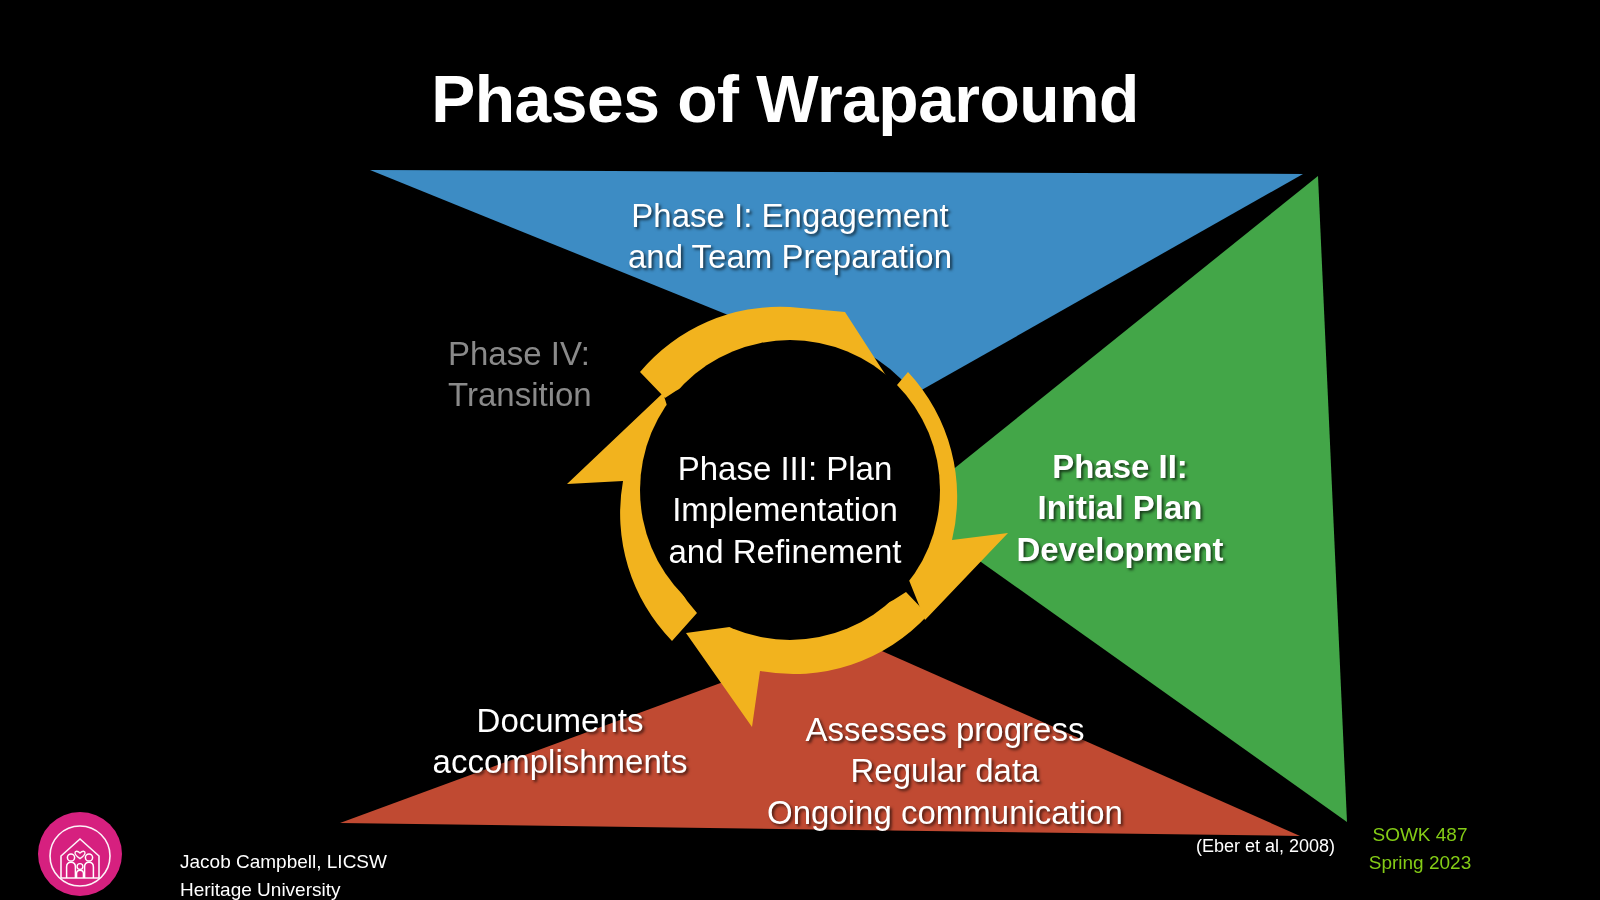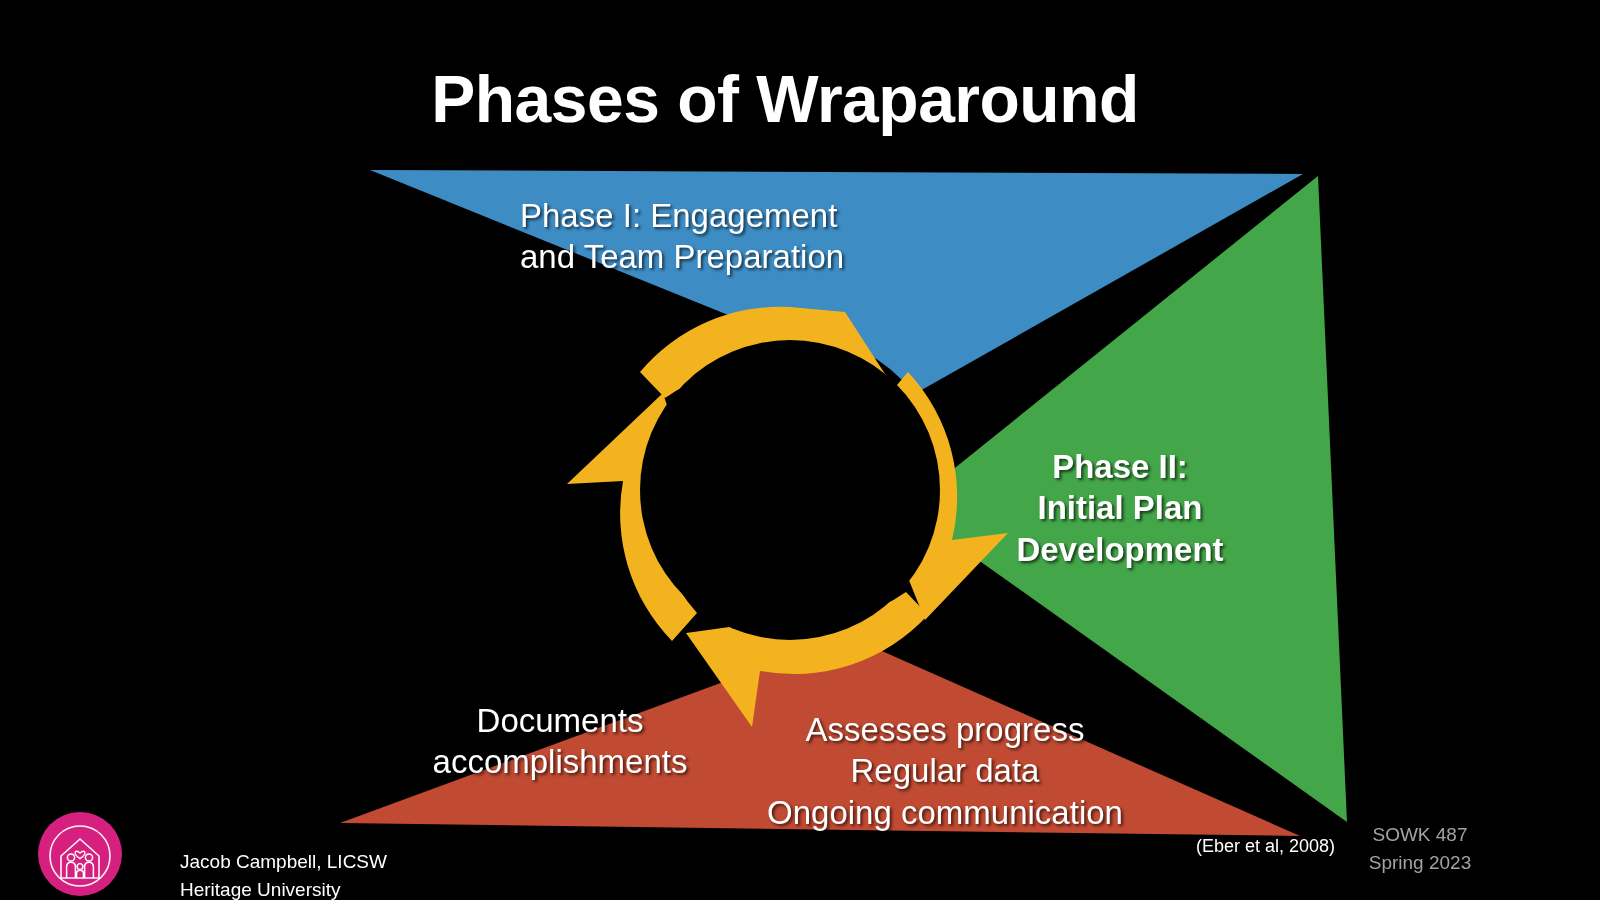--- a/index.html
+++ b/index.html
@@ -50,21 +50,21 @@
     color: #ffffff;
     font-size: 33px;
     line-height: 1.25;
     text-shadow: 2px 2px 3px rgba(0,0,0,0.65);
     white-space: pre-line;
   }
   #label-phase1 {
     left: 520px;
     top: 195px;
     width: 540px;
-    text-align: left;
+    text-align: center;
   }
   #label-phase2 {
     left: 1000px;
     top: 446px;
     width: 240px;
     text-align: center;
     font-weight: bold;
   }
   #label-phase4 {
     left: 448px;
@@ -121,21 +121,21 @@
     color: #ffffff;
     white-space: nowrap;
   }
   #footer-right {
     position: absolute;
     left: 1355px;
     top: 821px;
     width: 130px;
     font-size: 19px;
     line-height: 1.45;
-    color: #a3a3a3;
+    color: #84cc16;
     text-align: center;
     white-space: pre-line;
   }
 </style>
 </head>
 <body>
 
 <div id="slide">
 
   <div id="title">Phases of Wraparound</div>
@@ -191,21 +191,26 @@
     <circle cx="790" cy="490" r="150" fill="#000000"></circle>
   </svg>
 
   <div class="dlabel" id="label-phase1">Phase I: Engagement
 and Team Preparation</div>
 
   <div class="dlabel" id="label-phase2">Phase II:
 Initial Plan
 Development</div>
 
-
+  <div class="dlabel" id="label-phase4">Phase IV:
+Transition</div>
+
+  <div class="dlabel" id="label-phase3">Phase III: Plan
+Implementation
+and Refinement</div>
 
   <div class="dlabel" id="label-red-left">Documents
 accomplishments</div>
 
   <div class="dlabel" id="label-red-right">Assesses progress
 Regular data
 Ongoing communication</div>
 
   <svg id="logo" viewBox="0 0 84 84" xmlns="http://www.w3.org/2000/svg">
     <circle cx="42" cy="42" r="42" fill="#D6207F"></circle>

